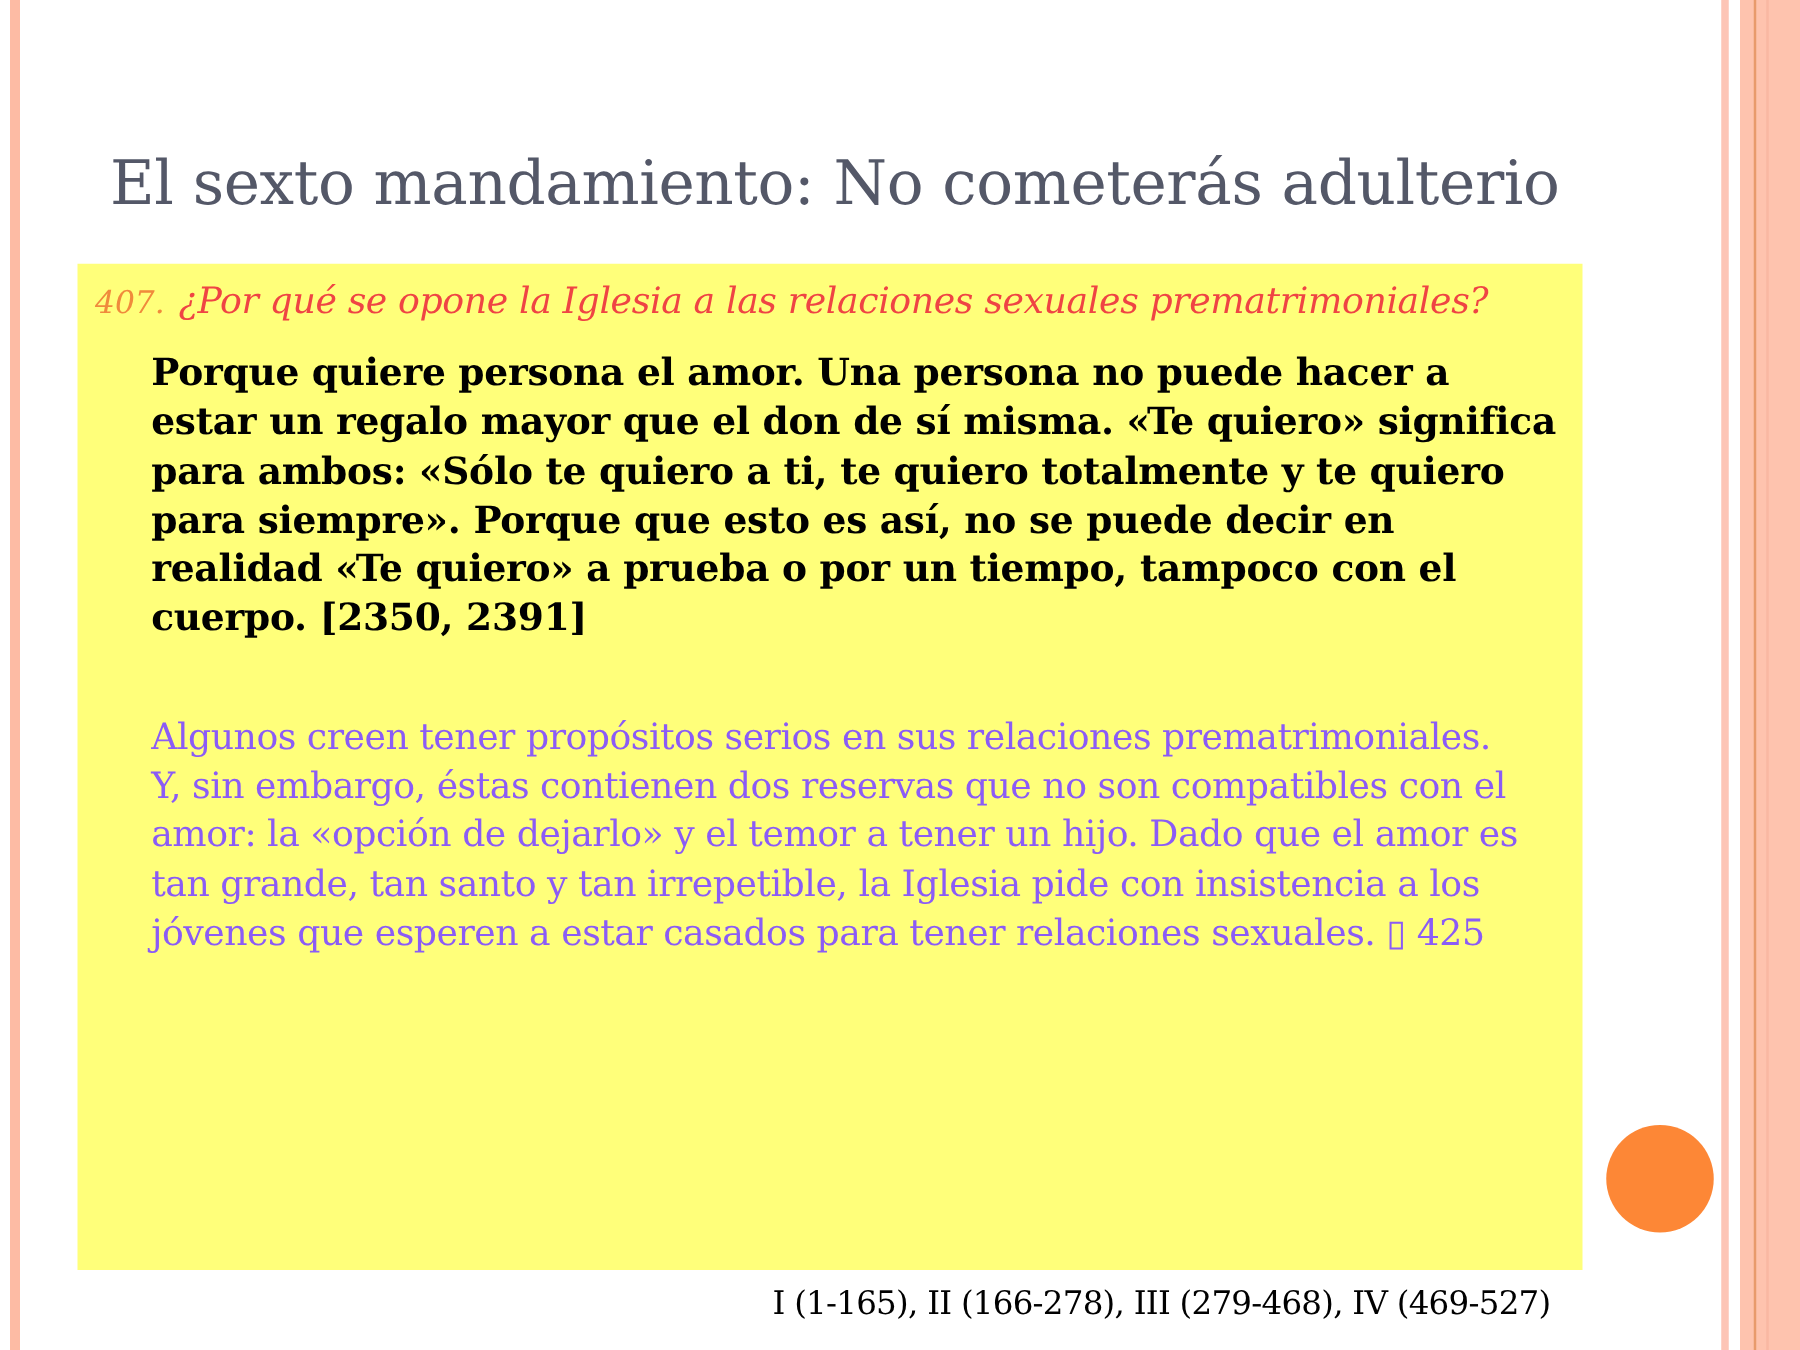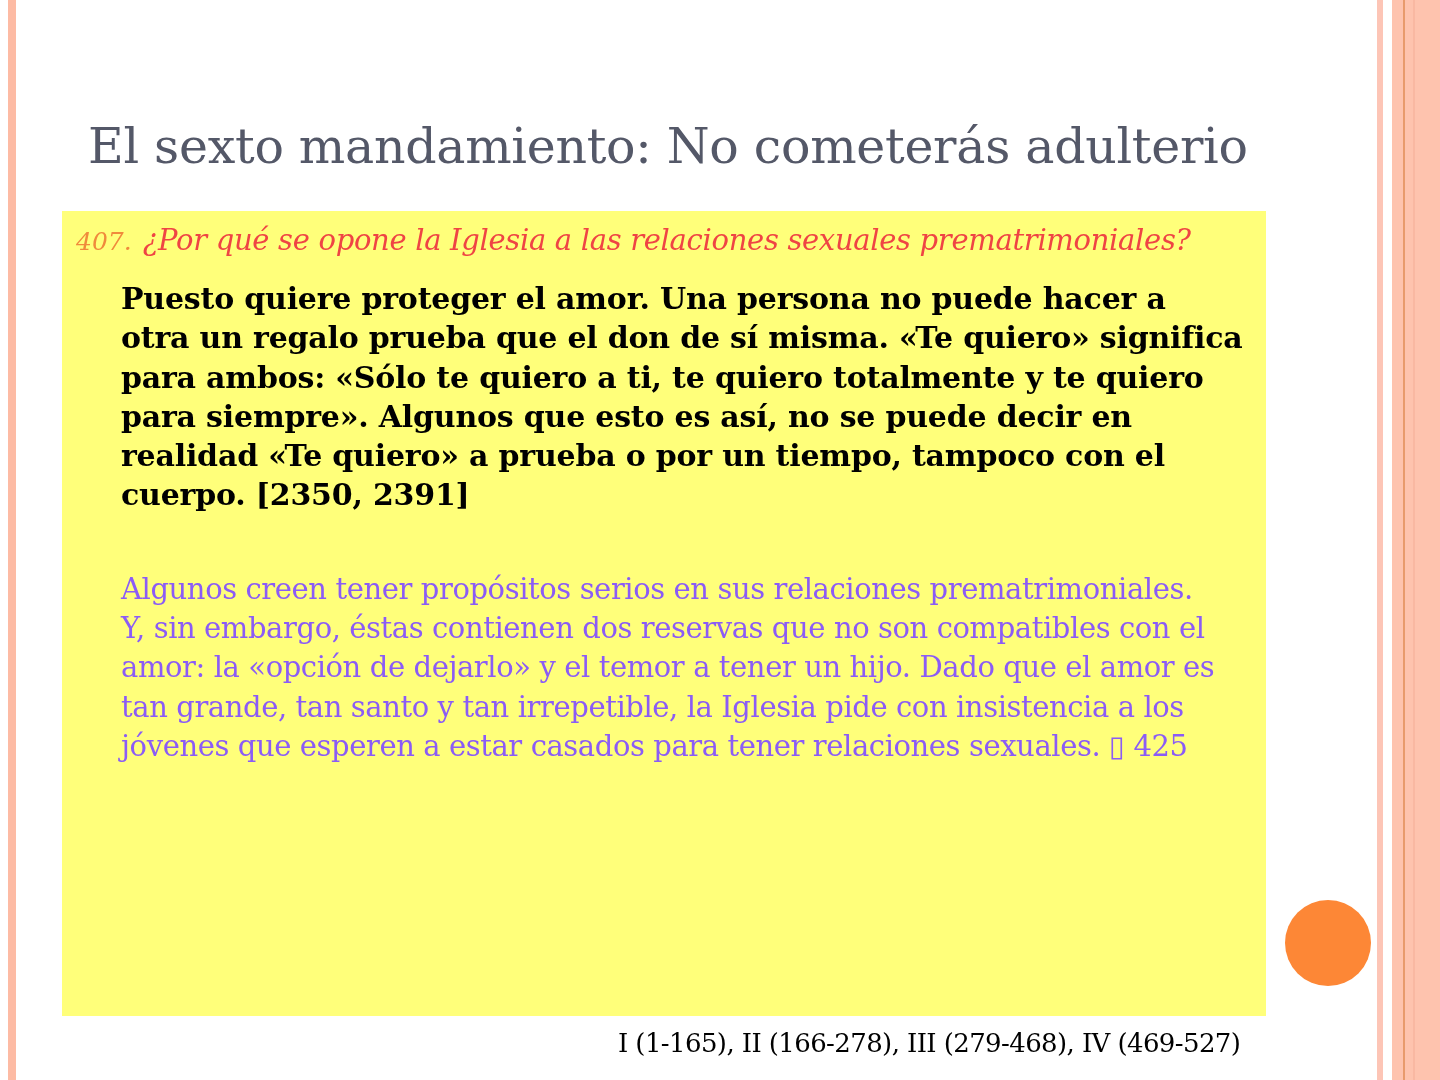--- a/index.html
+++ b/index.html
@@ -116,24 +116,24 @@
 
   <div class="title">El sexto mandamiento: No cometerás adulterio</div>
 
   <div class="yellow-box">
     <div class="question-row">
       <span class="q-num">407.</span>
       <span class="q-text">¿Por qué se opone la Iglesia a las relaciones sexuales prematrimoniales?</span>
     </div>
 
     <div class="answer">
-      <span class="line">Puesto quiere proteger el amor. Una persona no puede hacer a</span>
-      <span class="line">otra un regalo prueba que el don de sí misma. «Te quiero» significa</span>
+      <span class="line">Porque quiere persona el amor. Una persona no puede hacer a</span>
+      <span class="line">estar un regalo mayor que el don de sí misma. «Te quiero» significa</span>
       <span class="line">para ambos: «Sólo te quiero a ti, te quiero totalmente y te quiero</span>
-      <span class="line">para siempre». Algunos que esto es así, no se puede decir en</span>
+      <span class="line">para siempre». Porque que esto es así, no se puede decir en</span>
       <span class="line">realidad «Te quiero» a prueba o por un tiempo, tampoco con el</span>
       <span class="line">cuerpo. [2350, 2391]</span>
     </div>
 
     <div class="expl">
       <span class="line">Algunos creen tener propósitos serios en sus relaciones prematrimoniales.</span>
       <span class="line">Y, sin embargo, éstas contienen dos reservas que no son compatibles con el</span>
       <span class="line">amor: la «opción de dejarlo» y el temor a tener un hijo. Dado que el amor es</span>
       <span class="line">tan grande, tan santo y tan irrepetible, la Iglesia pide con insistencia a los</span>
       <span class="line">jóvenes que esperen a estar casados para tener relaciones sexuales. ▯ 425</span>

